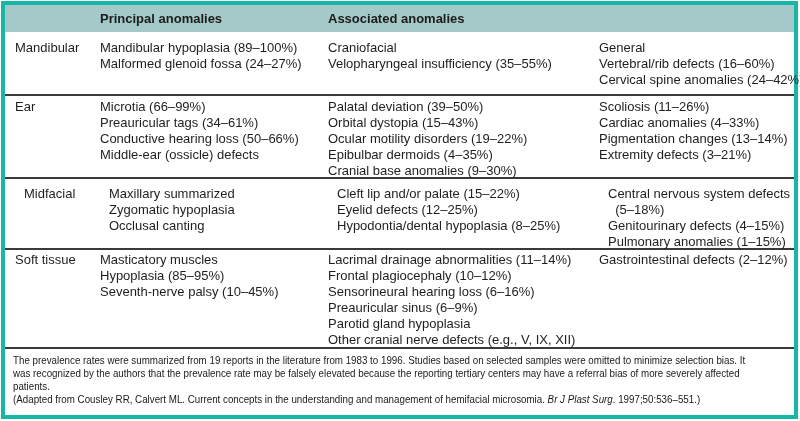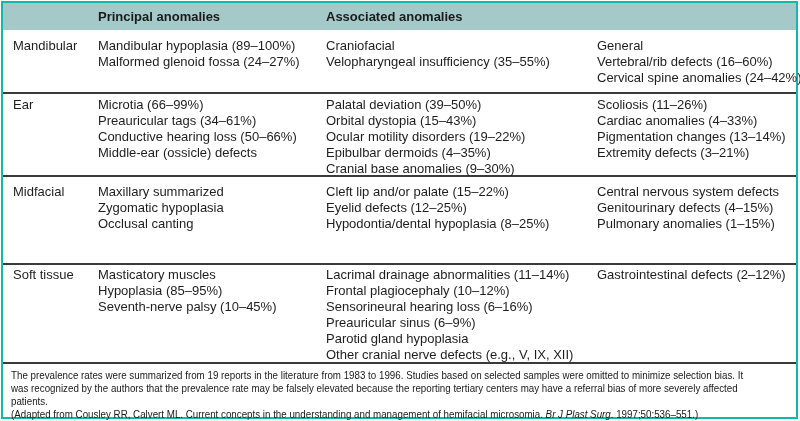--- a/index.html
+++ b/index.html
@@ -14,21 +14,21 @@
     position: relative;
     background: #ffffff;
     overflow: hidden;
     box-sizing: border-box;
   }
   .tbl {
     position: absolute;
     left: 1px; top: 1px;
     width: 797px;
     height: 418px;
-    border: 2px solid #14b8a6;
+    border: 4px solid #14b8a6;
     box-sizing: border-box;
     background: #ffffff;
     color: #1e1e1e;
   }
   .thead {
     height: 27px;
     background: #a5c8c8;
     display: flex;
     align-items: center;
   }
@@ -39,21 +39,21 @@
   }
   .trow {
     display: flex;
     box-sizing: border-box;
     border-bottom: 2px solid #3a3a3a;
     font-size: 13px;
     line-height: 16px;
   }
   .row-0 { height: 64px; padding-top: 8px; }
   .row-1 { height: 83px; padding-top: 3px; }
-  .row-2 { height: 88px; padding-top: 7px; }
+  .row-2 { height: 71px; padding-top: 7px; padding-left: 9px; }
   .row-3 { height: 99px; padding-top: 2px; }
   .c1 { flex: 0 0 95px;  padding-left: 10px; box-sizing: border-box; }
   .c2 { flex: 0 0 228px; box-sizing: border-box; }
   .c3 { flex: 0 0 271px; box-sizing: border-box; }
   .c4 { flex: 1 1 auto;  box-sizing: border-box; }
   .cell .line, .cell-lines .line { white-space: pre; }
   .rowlabel { font-size: 13px; }
   .tfoot {
     height: 78px;
     box-sizing: border-box;
@@ -133,20 +133,21 @@
           <div class="line">Zygomatic hypoplasia</div>
           <div class="line">Occlusal canting</div>
         </div>
       <div class="c3 cell">
           <div class="line">Cleft lip and/or palate (15–22%)</div>
           <div class="line">Eyelid defects (12–25%)</div>
           <div class="line">Hypodontia/dental hypoplasia (8–25%)</div>
         </div>
       <div class="c4 cell">
           <div class="line">Central nervous system defects</div>
+          <div class="line">  (5–18%)</div>
           <div class="line">Genitourinary defects (4–15%)</div>
           <div class="line">Pulmonary anomalies (1–15%)</div>
         </div>
     </div>
 
     <div class="trow row-3">
       <div class="c1 rowlabel">Soft tissue</div>
       <div class="c2 cell">
           <div class="line">Masticatory muscles</div>
           <div class="line">Hypoplasia (85–95%)</div>

